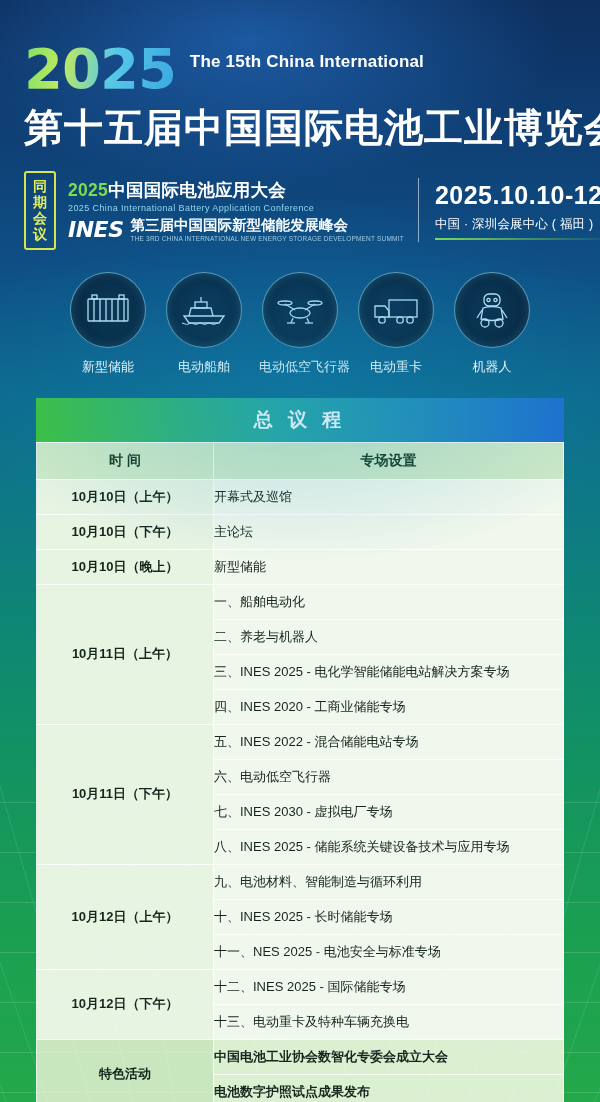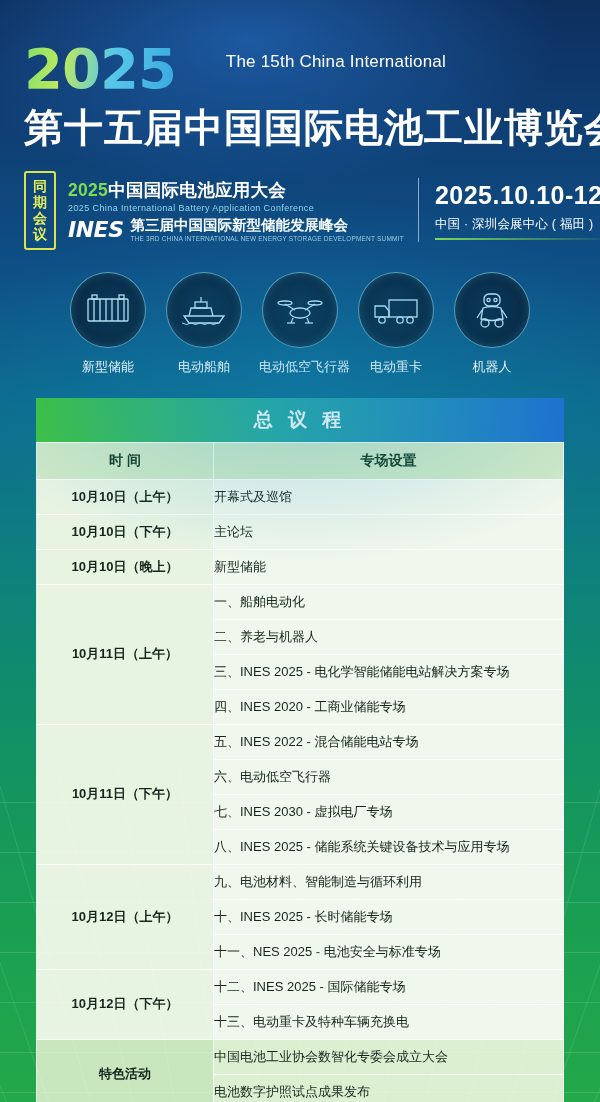--- a/index.html
+++ b/index.html
@@ -88,24 +88,23 @@
     background: linear-gradient(100deg, #7ee06a 0%, #bfe95f 26%, #57c8e8 58%, #3aa8e0 100%);
     -webkit-background-clip: text;
     background-clip: text;
     color: transparent;
     font-family: "DejaVu Sans", sans-serif;
   }
   .en-title {
     color: #ffffff;
     font-size: 17px;
     line-height: 1.45;
-    font-weight: normal;
+    font-weight: bold;
     padding-top: 8px;
     letter-spacing: 0.2px;
-    margin-left: 36px;
   }
   .cn-title {
     margin-top: 6px;
     color: #ffffff;
     font-size: 39px;
     font-weight: bold;
     letter-spacing: 1px;
     white-space: nowrap;
   }
 
@@ -265,21 +264,21 @@
   td.session {
     background: #f0f7ec;
     padding-left: 12px;
   }
   tr.special td.time {
     background: #c9e7bf;
     font-weight: bold;
   }
   tr.special td.session {
     background: #daf0d0;
-    font-weight: normal;
+    font-weight: bold;
   }
 </style>
 </head>
 <body>
 
 <div class="poster">
   <div class="glow glow-top"></div>
   <div class="glow glow-mid"></div>
   <div class="grid-lines" id="grid">
       <div class="h" style="top: 40px;"></div>

